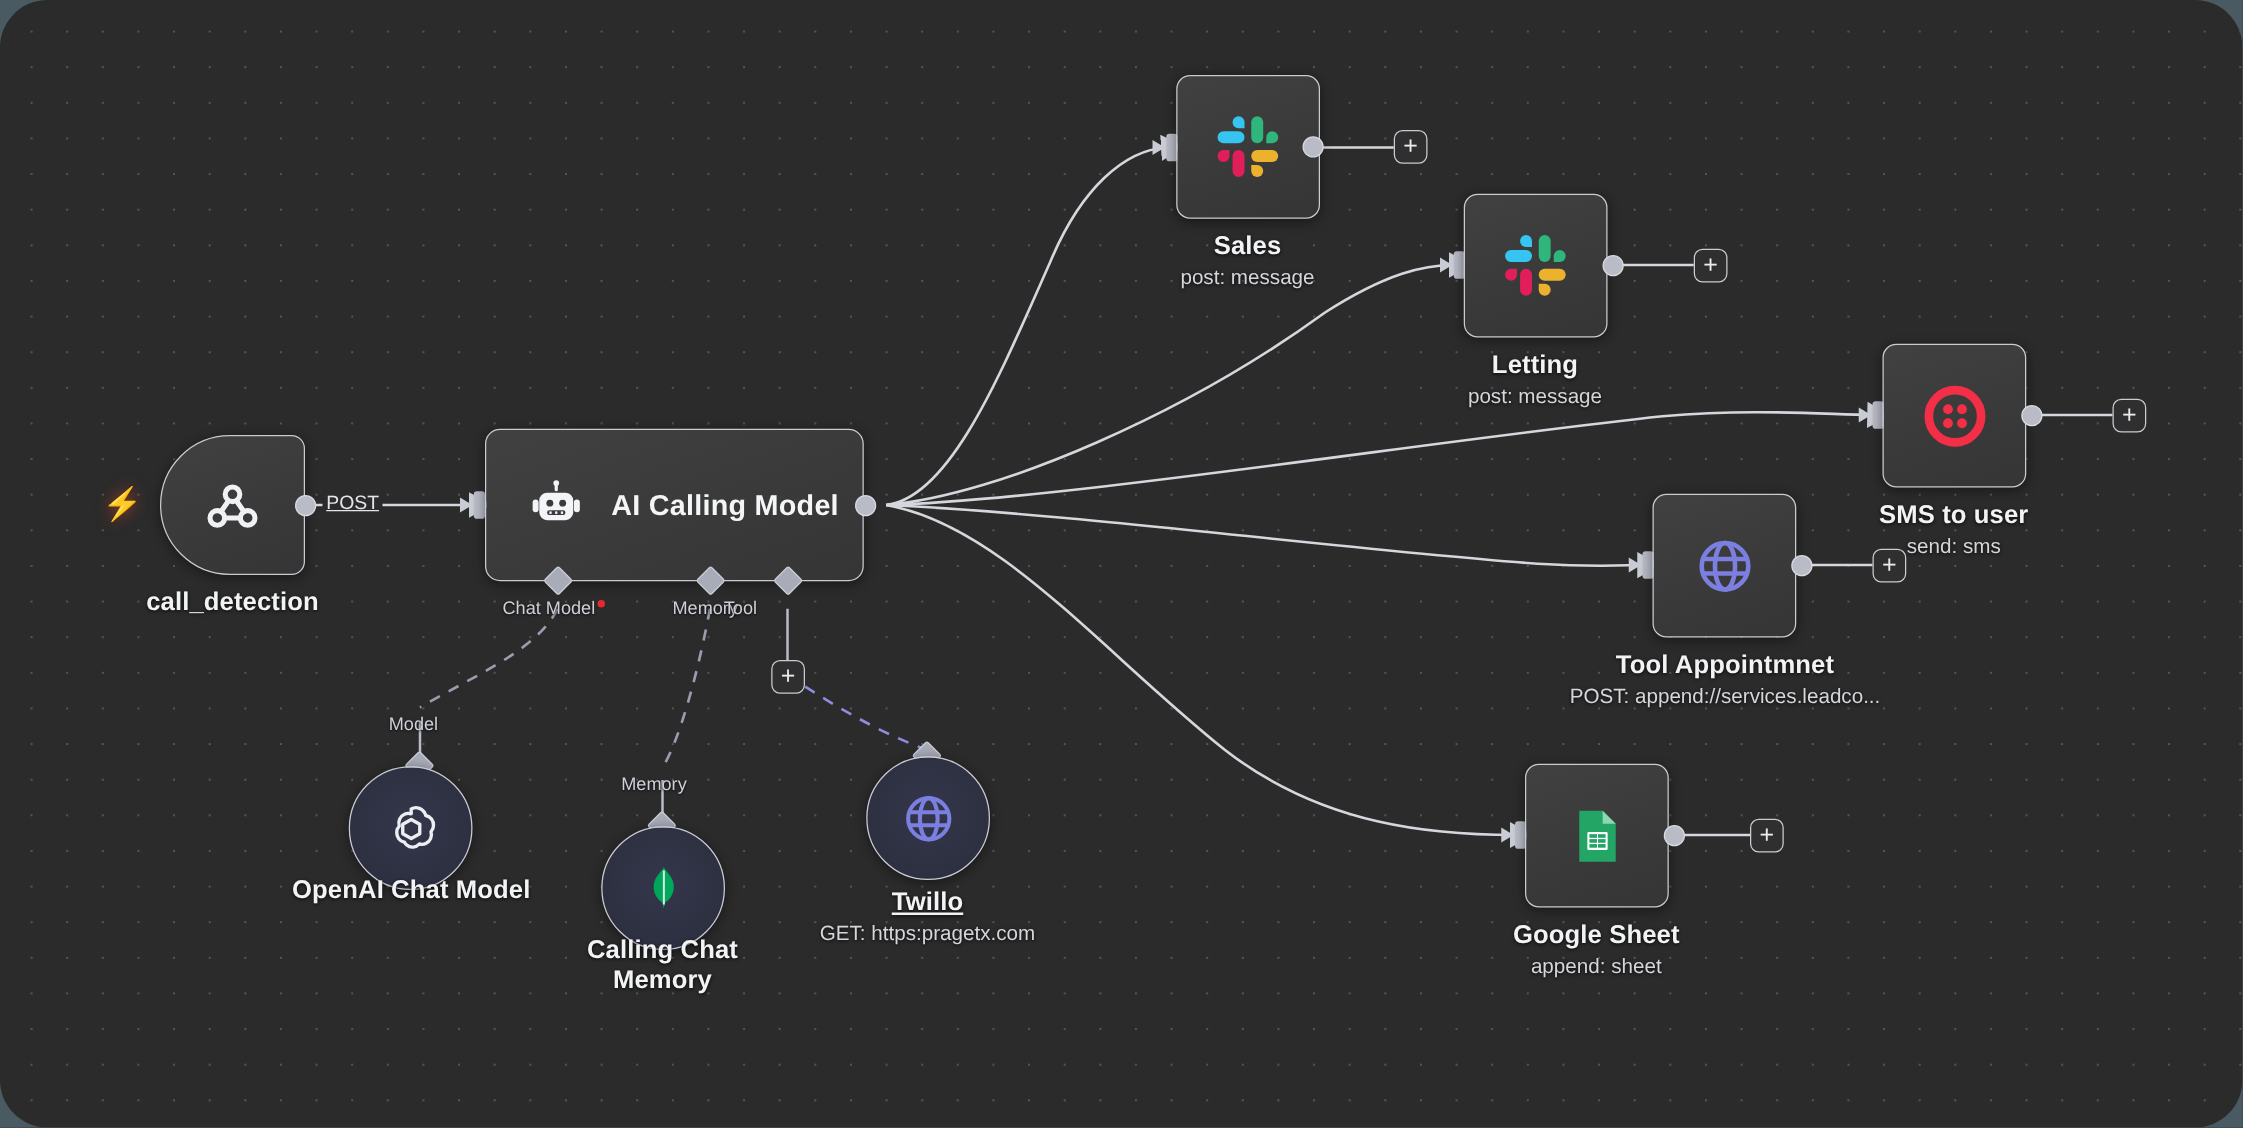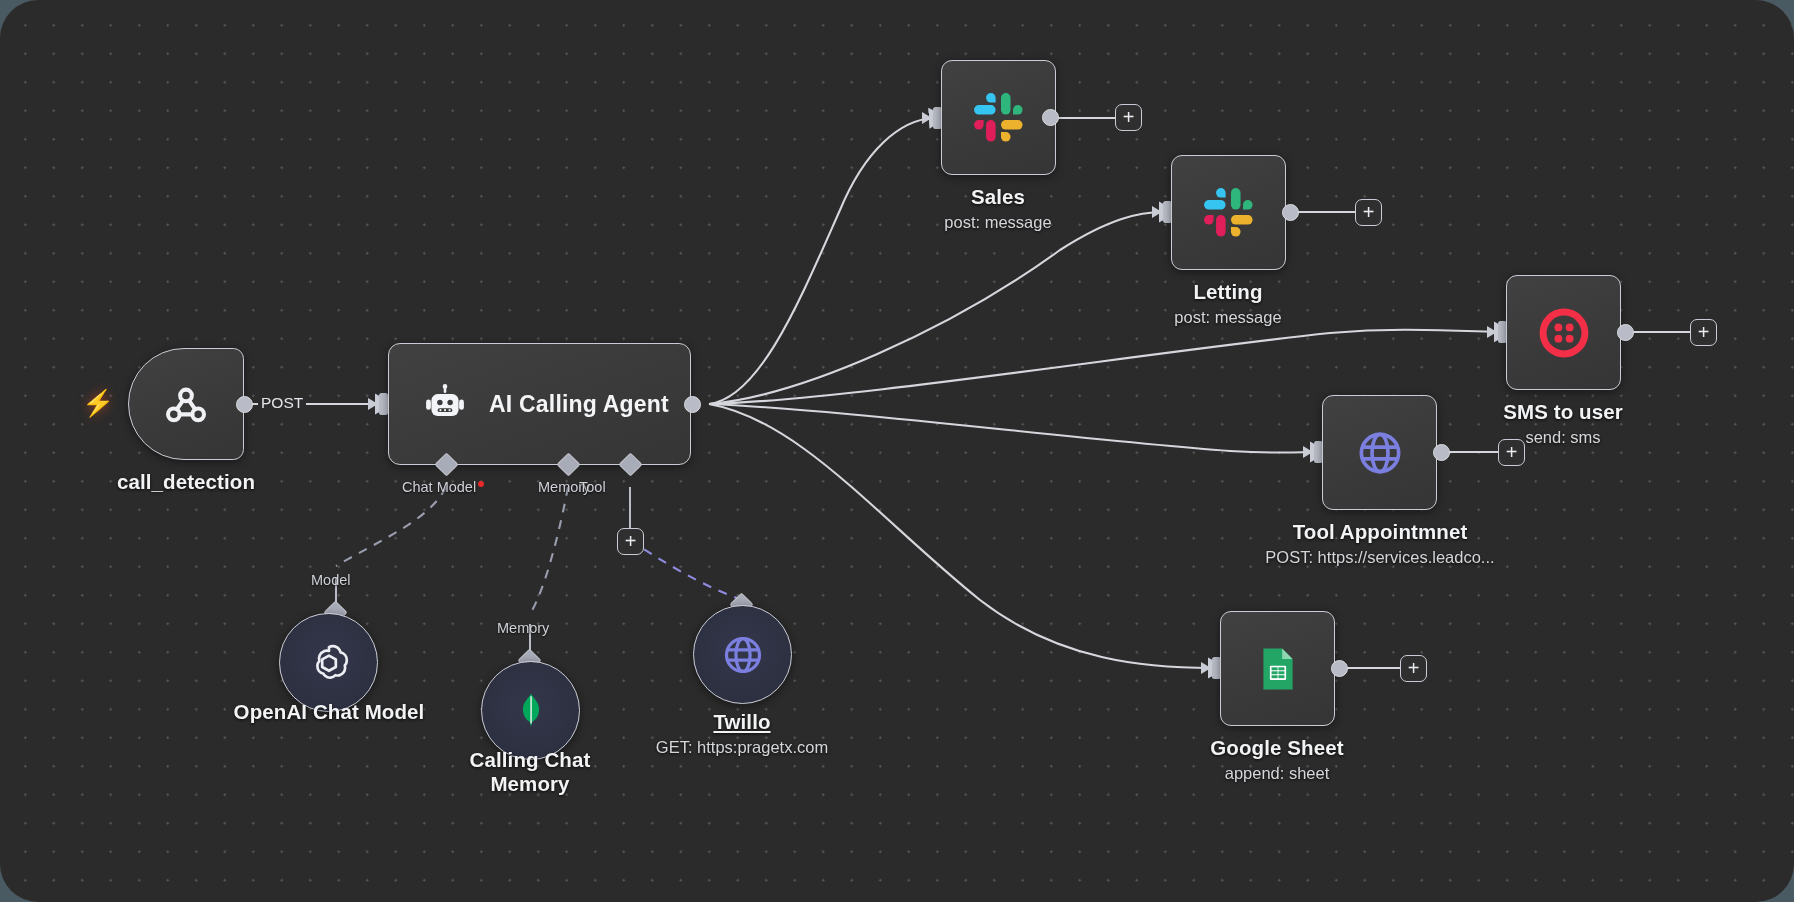--- a/index.html
+++ b/index.html
@@ -101,20 +101,21 @@
     white-space: nowrap; text-shadow: 0 1px 2px rgba(0,0,0,.8);
   }
   .reqdot {
     display: inline-block; width: 6px; height: 6px; border-radius: 50%;
     background: #e8282a; margin-left: 2px; vertical-align: 5px;
   }
   .edgelabel {
     position: absolute; color: #e3e5ea; font-size: 15.5px;
     background: #2b2b2b; padding: 0 3px;
     white-space: nowrap;
+    text-decoration: underline;
   }
 
   
   .plusbtn {
     position: absolute; width: 27px; height: 27px;
     border: 1.6px solid #c9ccd4; border-radius: 7px;
     background: #2f2f2f;
     display: flex; align-items: center; justify-content: center;
     color: #e9ebef; font-size: 20px; line-height: 1; font-weight: 300;
     padding-bottom: 2px;
@@ -207,21 +208,21 @@
           <circle cx="9.2" cy="11.2" r="1.5"></circle>
           <circle cx="14.8" cy="11.2" r="1.5"></circle>
           <rect x="8" y="14.3" width="8" height="2.1" rx="1"></rect>
         </g>
         <g fill="#f3f4f7">
           <rect x="9" y="14.8" width="1" height="1.1"></rect>
           <rect x="11.5" y="14.8" width="1" height="1.1"></rect>
           <rect x="14" y="14.8" width="1" height="1.1"></rect>
         </g>
       </svg>
-      <span class="agentlabel">AI Calling Agent</span>
+      <span class="agentlabel">AI Calling Model</span>
     </div>
     <div class="port-out" style="left:684px; top:396px;"></div>
 
     <div class="diamond" style="left:438px; top:456px;"></div>
     <div class="portlabel" style="left:402px; top:479px;">
       <span>Chat Model</span><span class="reqdot"></span>
     </div>
 
     <div class="diamond" style="left:560px; top:456px;"></div>
     <div class="portlabel" style="left:538px; top:479px;">Memory</div>
@@ -342,21 +343,21 @@
         <g fill="none" stroke="#7b7fe0" stroke-width="1.7">
           <circle cx="12" cy="12" r="8.6"></circle>
           <ellipse cx="12" cy="12" rx="3.7" ry="8.6"></ellipse>
           <path d="M3.6 9.3 H20.4 M3.6 14.7 H20.4"></path>
         </g>
       </svg>
     </div>
     <div class="port-out" style="left:1433px; top:444px;"></div>
     <div class="plusbtn" style="left:1498px; top:439px;">+</div>
     <div class="ntitle" style="left:1284px; top:520px; width:192px;">Tool Appointmnet</div>
-    <div class="nsub" style="left:1205px; top:548px; width:350px;">POST: https://services.leadco...</div>
+    <div class="nsub" style="left:1205px; top:548px; width:350px;">POST: append://services.leadco...</div>
   </div>
 
   <div class="node">
     <div class="port-in" style="left:1212px; top:657px;"></div>
     <div class="nbody" style="left:1220px; top:611px; width:115px; height:115px; justify-content:center;">
       <svg class="icon" width="50" height="50" viewBox="0 0 24 24">
         <path d="M5 2.2h9l5 5v14.6H5z" fill="#23a566"></path>
         <path d="M14 2.2l5 5h-5z" fill="#8fd6b3"></path>
         <g fill="#ffffff">
           <rect x="8.1" y="10.4" width="7.8" height="6.9" rx=".5"></rect>

